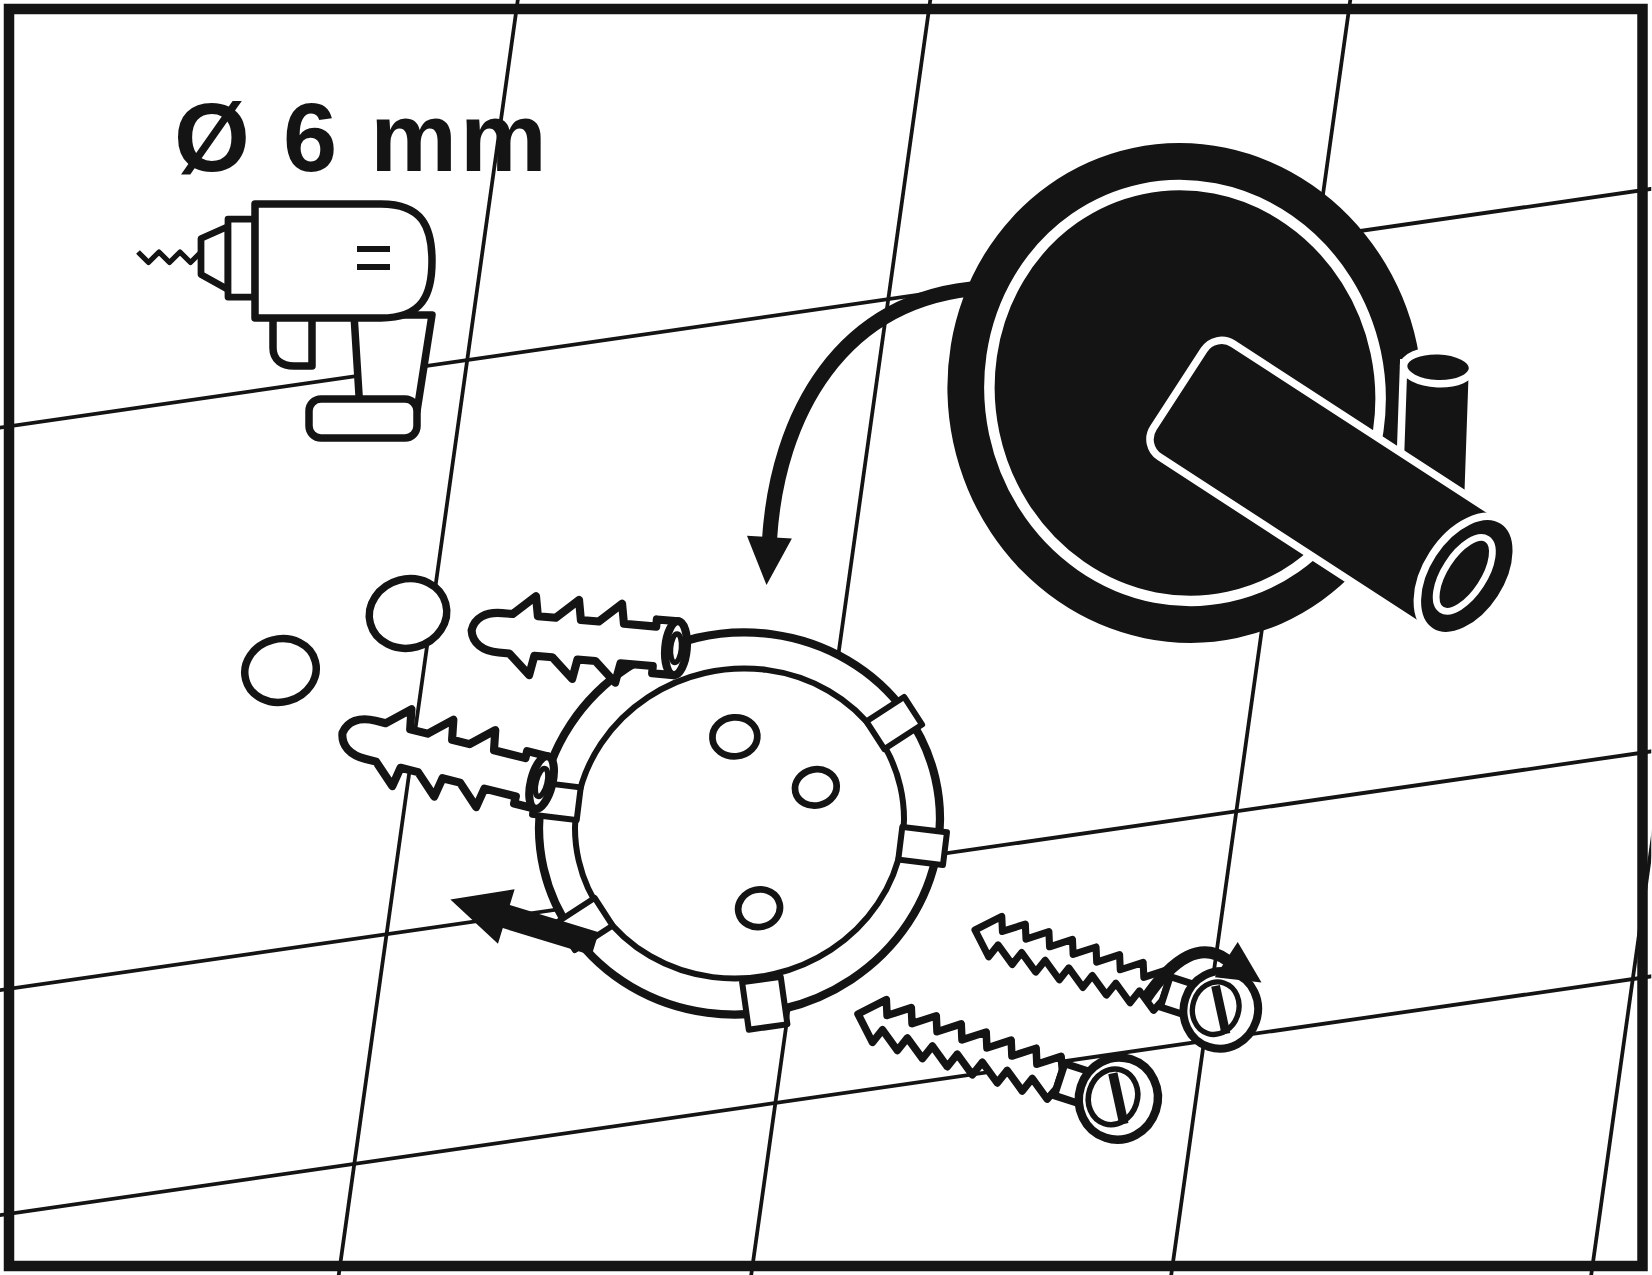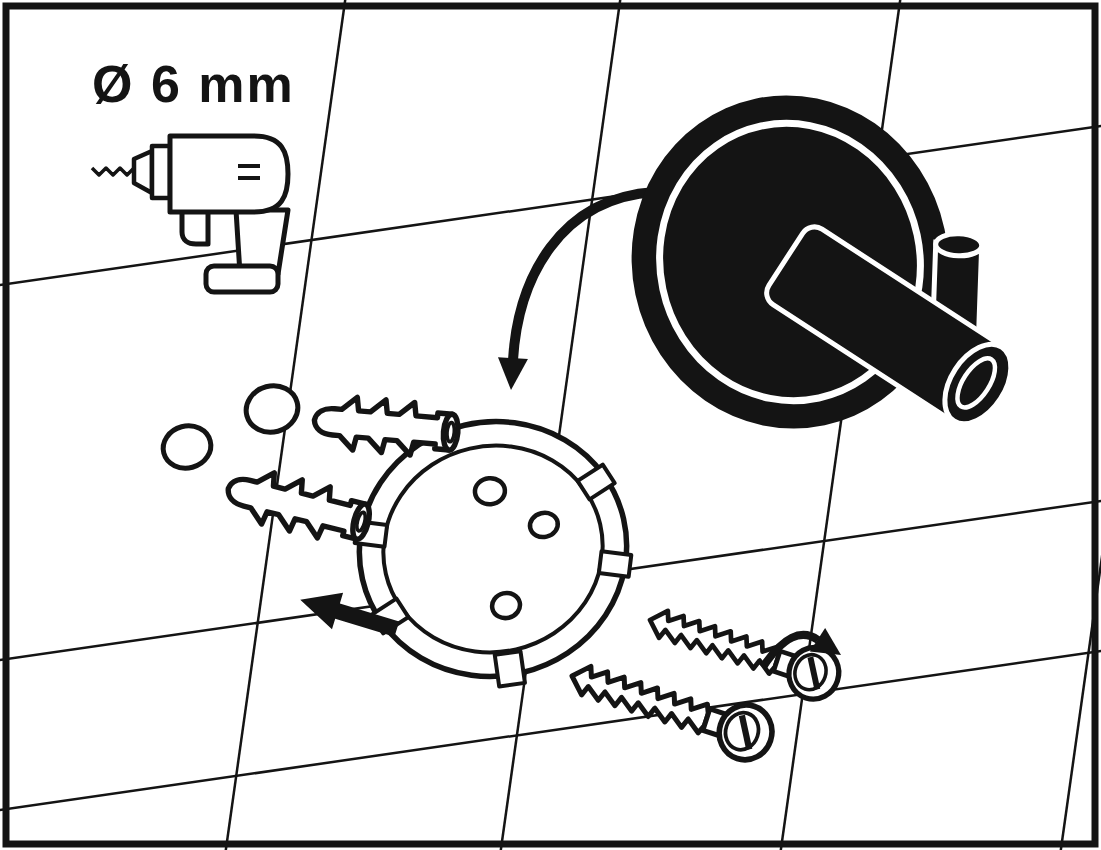--- a/index.html
+++ b/index.html
@@ -6,22 +6,22 @@
   .stage{
     position:relative;
     width:1101px;height:850px;
     background:#ffffff;
     overflow:hidden;
     font-family:"Liberation Sans", sans-serif;
   }
   .stage svg{position:absolute;left:0;top:0;display:block;}
   .diam-label{
     position:absolute;
-    left:92px;top:54px;
-    font-size:52px;
+    left:116px;top:54px;
+    font-size:65px;
     font-weight:700;
     letter-spacing:2px;
     color:#141414;
     white-space:nowrap;
     user-select:none;
   }
 </style>
 </head>
 <body>
 

